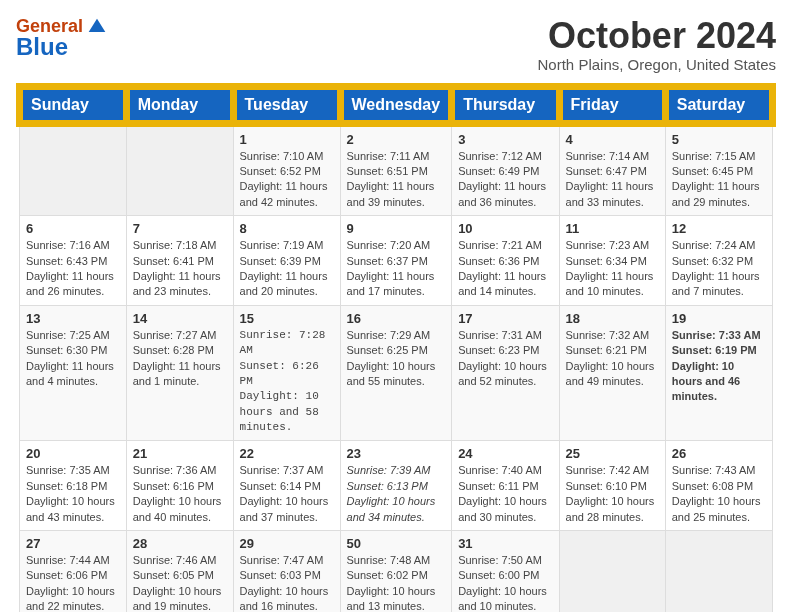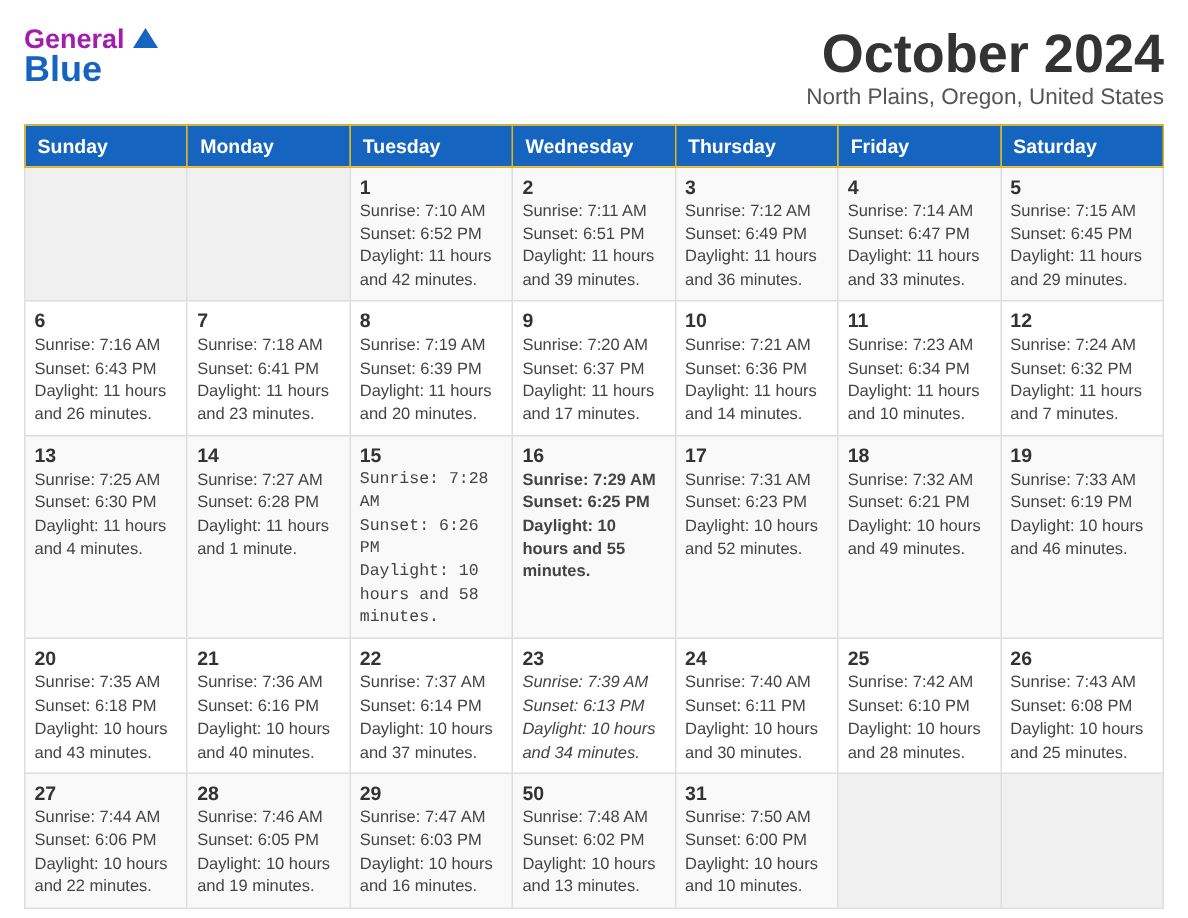--- a/index.html
+++ b/index.html
@@ -22,21 +22,21 @@
       align-items: flex-start;
     }
     .logo-text {
       display: flex;
       align-items: center;
       gap: 2px;
     }
     .logo-general {
       font-size: 18px;
       font-weight: bold;
-      color: #a21caf;
+      color: #c2410c;
     }
     .logo-blue {
       font-size: 24px;
       font-weight: bold;
       color: #1565c0;
     }
     .logo-icon {
       width: 20px;
       height: 20px;
       margin-left: 2px;
@@ -55,24 +55,24 @@
       color: #555;
     }
     .calendar {
       width: 100%;
       border-collapse: collapse;
       border: 1px solid #ccc;
     }
     .calendar th {
       background-color: #1565c0;
       color: #fff;
-      font-size: 13px;
+      font-size: 16px;
       padding: 6px 8px;
       text-align: left;
-      border: 1px solid #eab308;
+      border: 7px solid #eab308;
     }
     .calendar td {
       vertical-align: top;
       padding: 5px 6px;
       border: 1px solid #ddd;
       font-size: 11px;
       color: #333;
       width: 108px;
       min-height: 80px;
       background: #fff;
@@ -223,39 +223,39 @@
 Daylight: 11 hours and 1 minute.</div>
         </td>
         <td>
           <span class="day-number">15</span>
           <div class="day-info" style="white-space: pre-line; font-family: Liberation Mono, monospace;">Sunrise: 7:28 AM
 Sunset: 6:26 PM
 Daylight: 10 hours and 58 minutes.</div>
         </td>
         <td>
           <span class="day-number">16</span>
-          <div class="day-info" style="white-space: pre-line; font-weight: bold;">Sunrise: 7:29 AM
+          <div class="day-info" style="white-space: pre-line;">Sunrise: 7:29 AM
 Sunset: 6:25 PM
 Daylight: 10 hours and 55 minutes.</div>
         </td>
         <td>
           <span class="day-number">17</span>
           <div class="day-info" style="white-space: pre-line;">Sunrise: 7:31 AM
 Sunset: 6:23 PM
 Daylight: 10 hours and 52 minutes.</div>
         </td>
         <td>
           <span class="day-number">18</span>
           <div class="day-info" style="white-space: pre-line;">Sunrise: 7:32 AM
 Sunset: 6:21 PM
 Daylight: 10 hours and 49 minutes.</div>
         </td>
         <td>
           <span class="day-number">19</span>
-          <div class="day-info" style="white-space: pre-line;">Sunrise: 7:33 AM
+          <div class="day-info" style="white-space: pre-line; font-weight: bold;">Sunrise: 7:33 AM
 Sunset: 6:19 PM
 Daylight: 10 hours and 46 minutes.</div>
         </td>
       </tr>
       <tr>
         <td>
           <span class="day-number">20</span>
           <div class="day-info" style="white-space: pre-line;">Sunrise: 7:35 AM
 Sunset: 6:18 PM
 Daylight: 10 hours and 43 minutes.</div>

